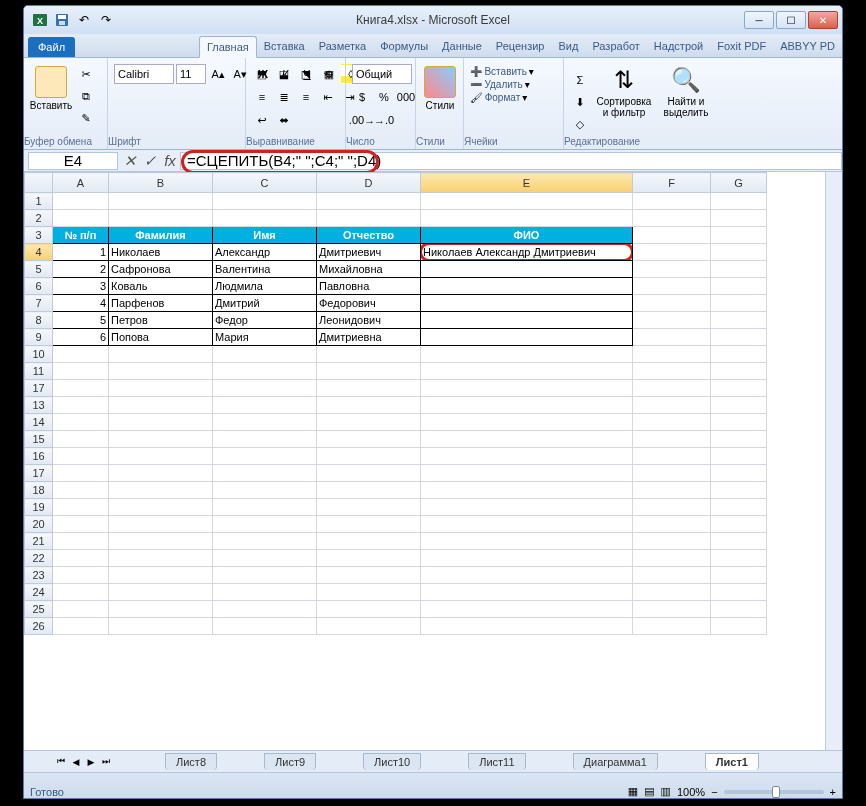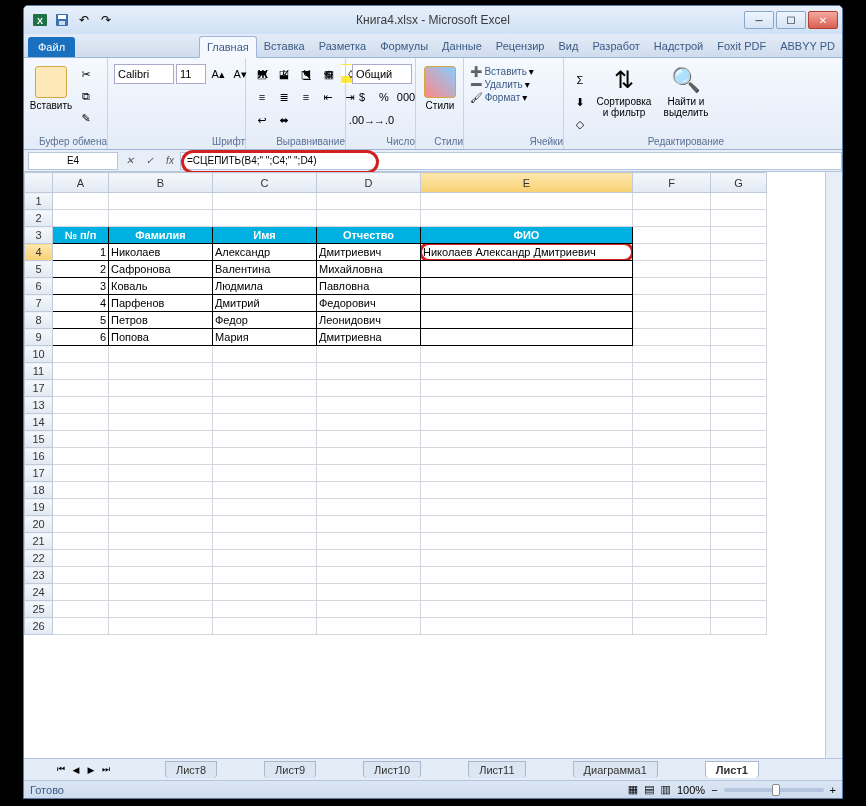--- a/index.html
+++ b/index.html
@@ -17,34 +17,34 @@
   
   
   .tabstrip { height:24px; background:linear-gradient(#e4ecf7,#cfdcee); display:flex; align-items:flex-end; padding-left:4px; font-size:11px; border-bottom:1px solid #9db6d6;justify-content:space-between;}
   .tabstrip .filetab { background:#1a6fbf; color:#fff; padding:4px 10px; border-radius:3px 3px 0 0; margin-right:2px;}
   .tabstrip .tab { padding:4px 7px; color:#3b5a85; cursor:default;}
   .tabstrip .tab.active { background:#f5f9ff; border:1px solid #9db6d6; border-bottom:1px solid #f5f9ff; border-radius:3px 3px 0 0; margin-bottom:-1px;margin-left:31px;}
   
   
   .ribbon { height:92px; background:linear-gradient(#f5f9ff,#e4ecf7); border-bottom:1px solid #9db6d6; display:flex; font-size:11px; overflow:hidden;}
   .rgroup { border-right:1px solid #c5d4e8; padding:2px 6px 0 6px; display:flex; flex-direction:column; position:relative;}
-  .rgroup .glabel { position:absolute; bottom:2px; left:0; right:0; text-align:right; font-size:10px; color:#5a7095;}
+  .rgroup .glabel { position:absolute; bottom:2px; left:0; right:0; text-align:left; font-size:10px; color:#5a7095;}
   .rgroup .gbody { flex:1; display:flex; align-items:flex-start; gap:4px; padding-top:4px;}
   .bigbtn { width:42px; display:flex; flex-direction:column; align-items:center; gap:2px; padding:2px;}
   .bigbtn .bi { width:32px; height:32px; background:#fce8b8; border:1px solid #d4a840; border-radius:3px;}
   .bigbtn .bl { font-size:10px; text-align:center; line-height:11px;}
   .smstack { display:flex; flex-direction:column; gap:2px;}
   .smrow { display:flex; gap:2px; align-items:center;}
   .smbtn { width:20px; height:20px; border:1px solid transparent; display:flex; align-items:center; justify-content:center; font-size:11px;}
   .fontname { width:60px; height:20px; border:1px solid #aac; background:#fff; font-size:11px; padding:0 3px; display:flex; align-items:center;}
   .fontsize { width:30px; height:20px; border:1px solid #aac; background:#fff; font-size:11px; padding:0 3px; display:flex; align-items:center;}
   .celllbl { font-size:10px; color:#3b5a85;}
   
   
-  .fbar { height:22px; background:#e8eef7; border-bottom:1px solid #b5c5dd; display:flex; align-items:center; font-size:10px;justify-content:space-between;}
+  .fbar { height:22px; background:#e8eef7; border-bottom:1px solid #b5c5dd; display:flex; align-items:center; font-size:15px;justify-content:space-between;}
   .namebox { width:90px; height:18px; background:#fff; border:1px solid #b5c5dd; margin:0 2px 0 4px; padding:0 4px; display:flex; align-items:center; justify-content:center;}
   .fxbtn { width:20px; height:18px; display:flex; align-items:center; justify-content:center; font-style:italic; color:#555;}
   .fxinput { flex:1; height:18px; background:#fff; border:1px solid #b5c5dd; padding:0 6px; display:flex; align-items:center; position:relative;}
   .fxhighlight { position:absolute; left:0; top:-3px; height:24px; width:198px; border:3px solid #d02020; border-radius:12px; pointer-events:none;}
   
   
   .gridwrap { flex:1; display:flex; overflow:hidden; position:relative;}
   .grid { flex:1; overflow:hidden; position:relative;}
   table.sheet { border-collapse:collapse; font-size:11px; background:#fff;}
   table.sheet th { background:linear-gradient(#f5f8fc,#e2e9f3); border:1px solid #c0cad8; font-weight:normal; color:#333; font-size:11px;}
@@ -61,21 +61,21 @@
   
   .selcell { position:relative;}
   .selcell::after { content:''; position:absolute; inset:-2px; border:3px solid #d02020; border-radius:10px; pointer-events:none;}
   
   
   .sheettabs { height:22px; background:#e4ecf7; border-top:1px solid #b5c5dd; display:flex; align-items:center; font-size:11px; padding-left:30px;}
   .stab { padding:2px 10px; background:#dce6f2; border:1px solid #aab8cc; border-bottom:none; border-radius:0 0 4px 4px; margin-right:-1px; color:#333;margin-left:48px;}
   .stab.active { background:#fff; font-weight:bold;}
   
   
-  .statusbar { height:18px; background:linear-gradient(#dbe6f4,#cfdcee); border-top:1px solid #b5c5dd; display:flex; align-items:center; font-size:11px; padding:0 6px;}
+  .statusbar { height:26px; background:linear-gradient(#dbe6f4,#cfdcee); border-top:1px solid #b5c5dd; display:flex; align-items:flex-end; font-size:11px; padding:0 6px;}
   .statusbar .st { color:#3b5a85;}
   .zoom { margin-left:auto; display:flex; align-items:center; gap:6px;}
   .zslider { width:100px; height:4px; background:#b5c5dd; position:relative; border-radius:2px;}
   .zslider .zthumb { position:absolute; left:48px; top:-4px; width:8px; height:12px; background:#fff; border:1px solid #888; border-radius:2px;}
   
   .vscroll { width:17px; background:#e8eef7; border-left:1px solid #c0cad8;}
   
   svg.ic-svg { width:16px; height:16px;}
 </style>
 </head>

